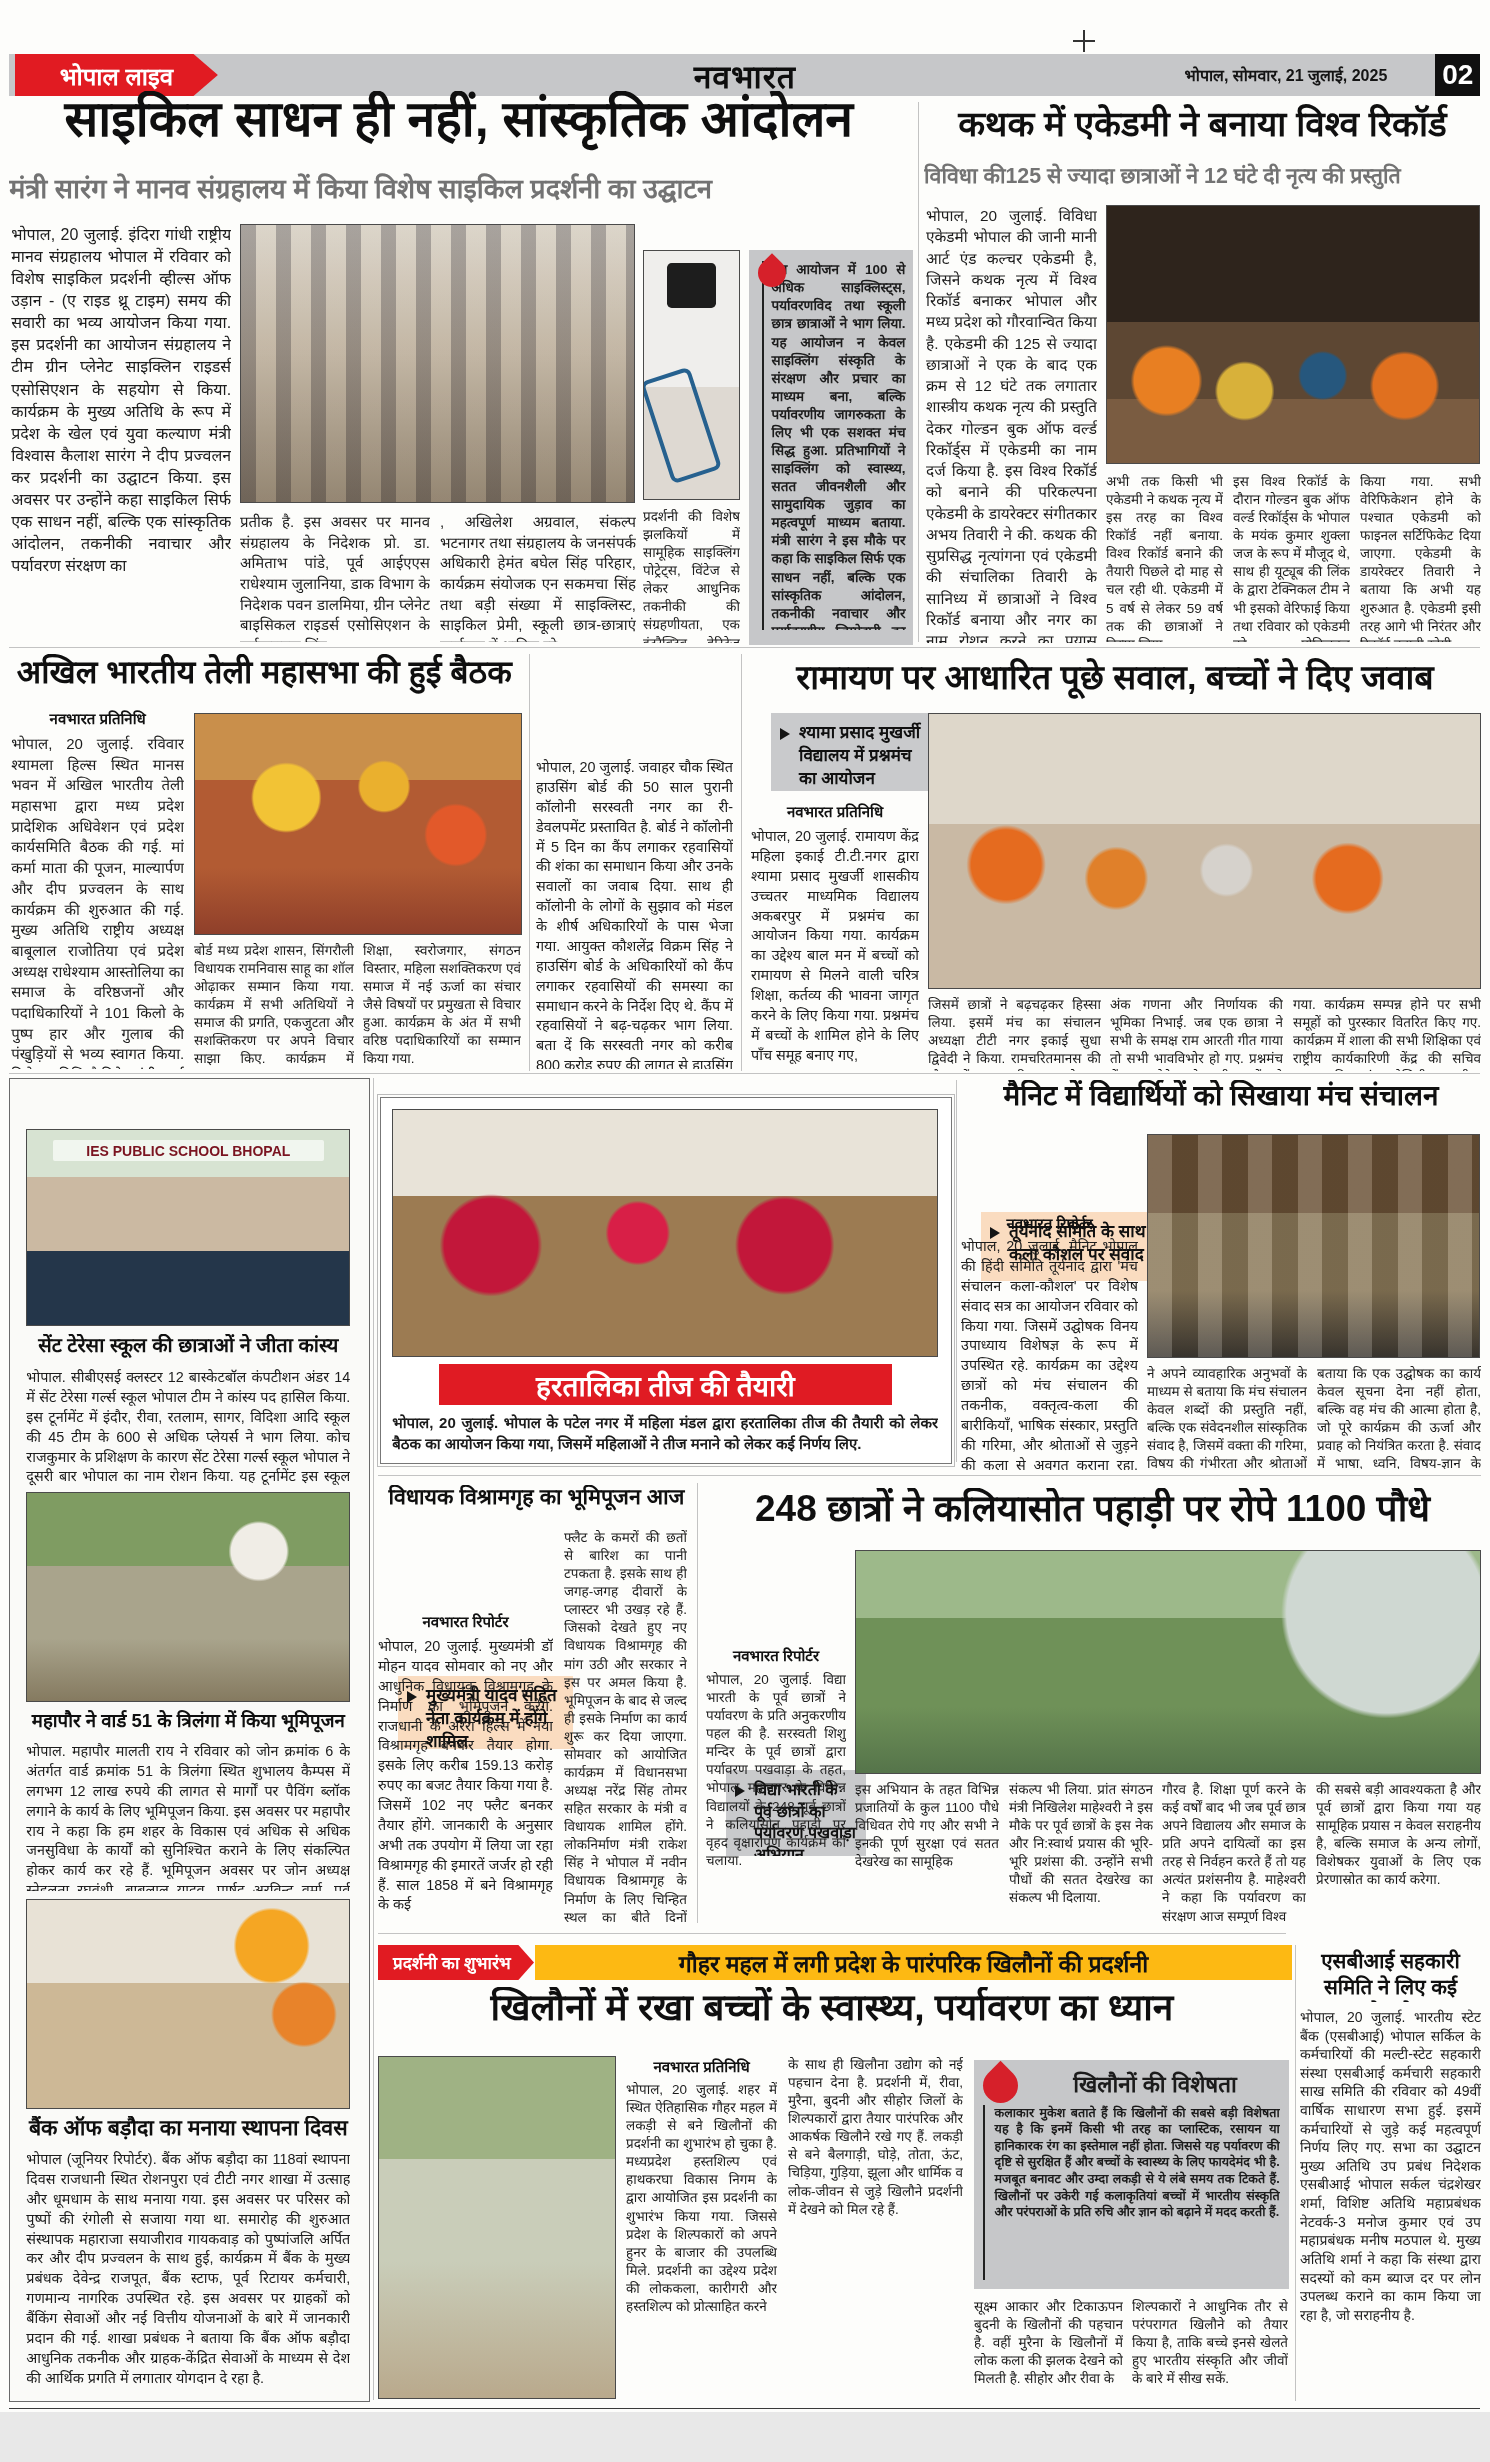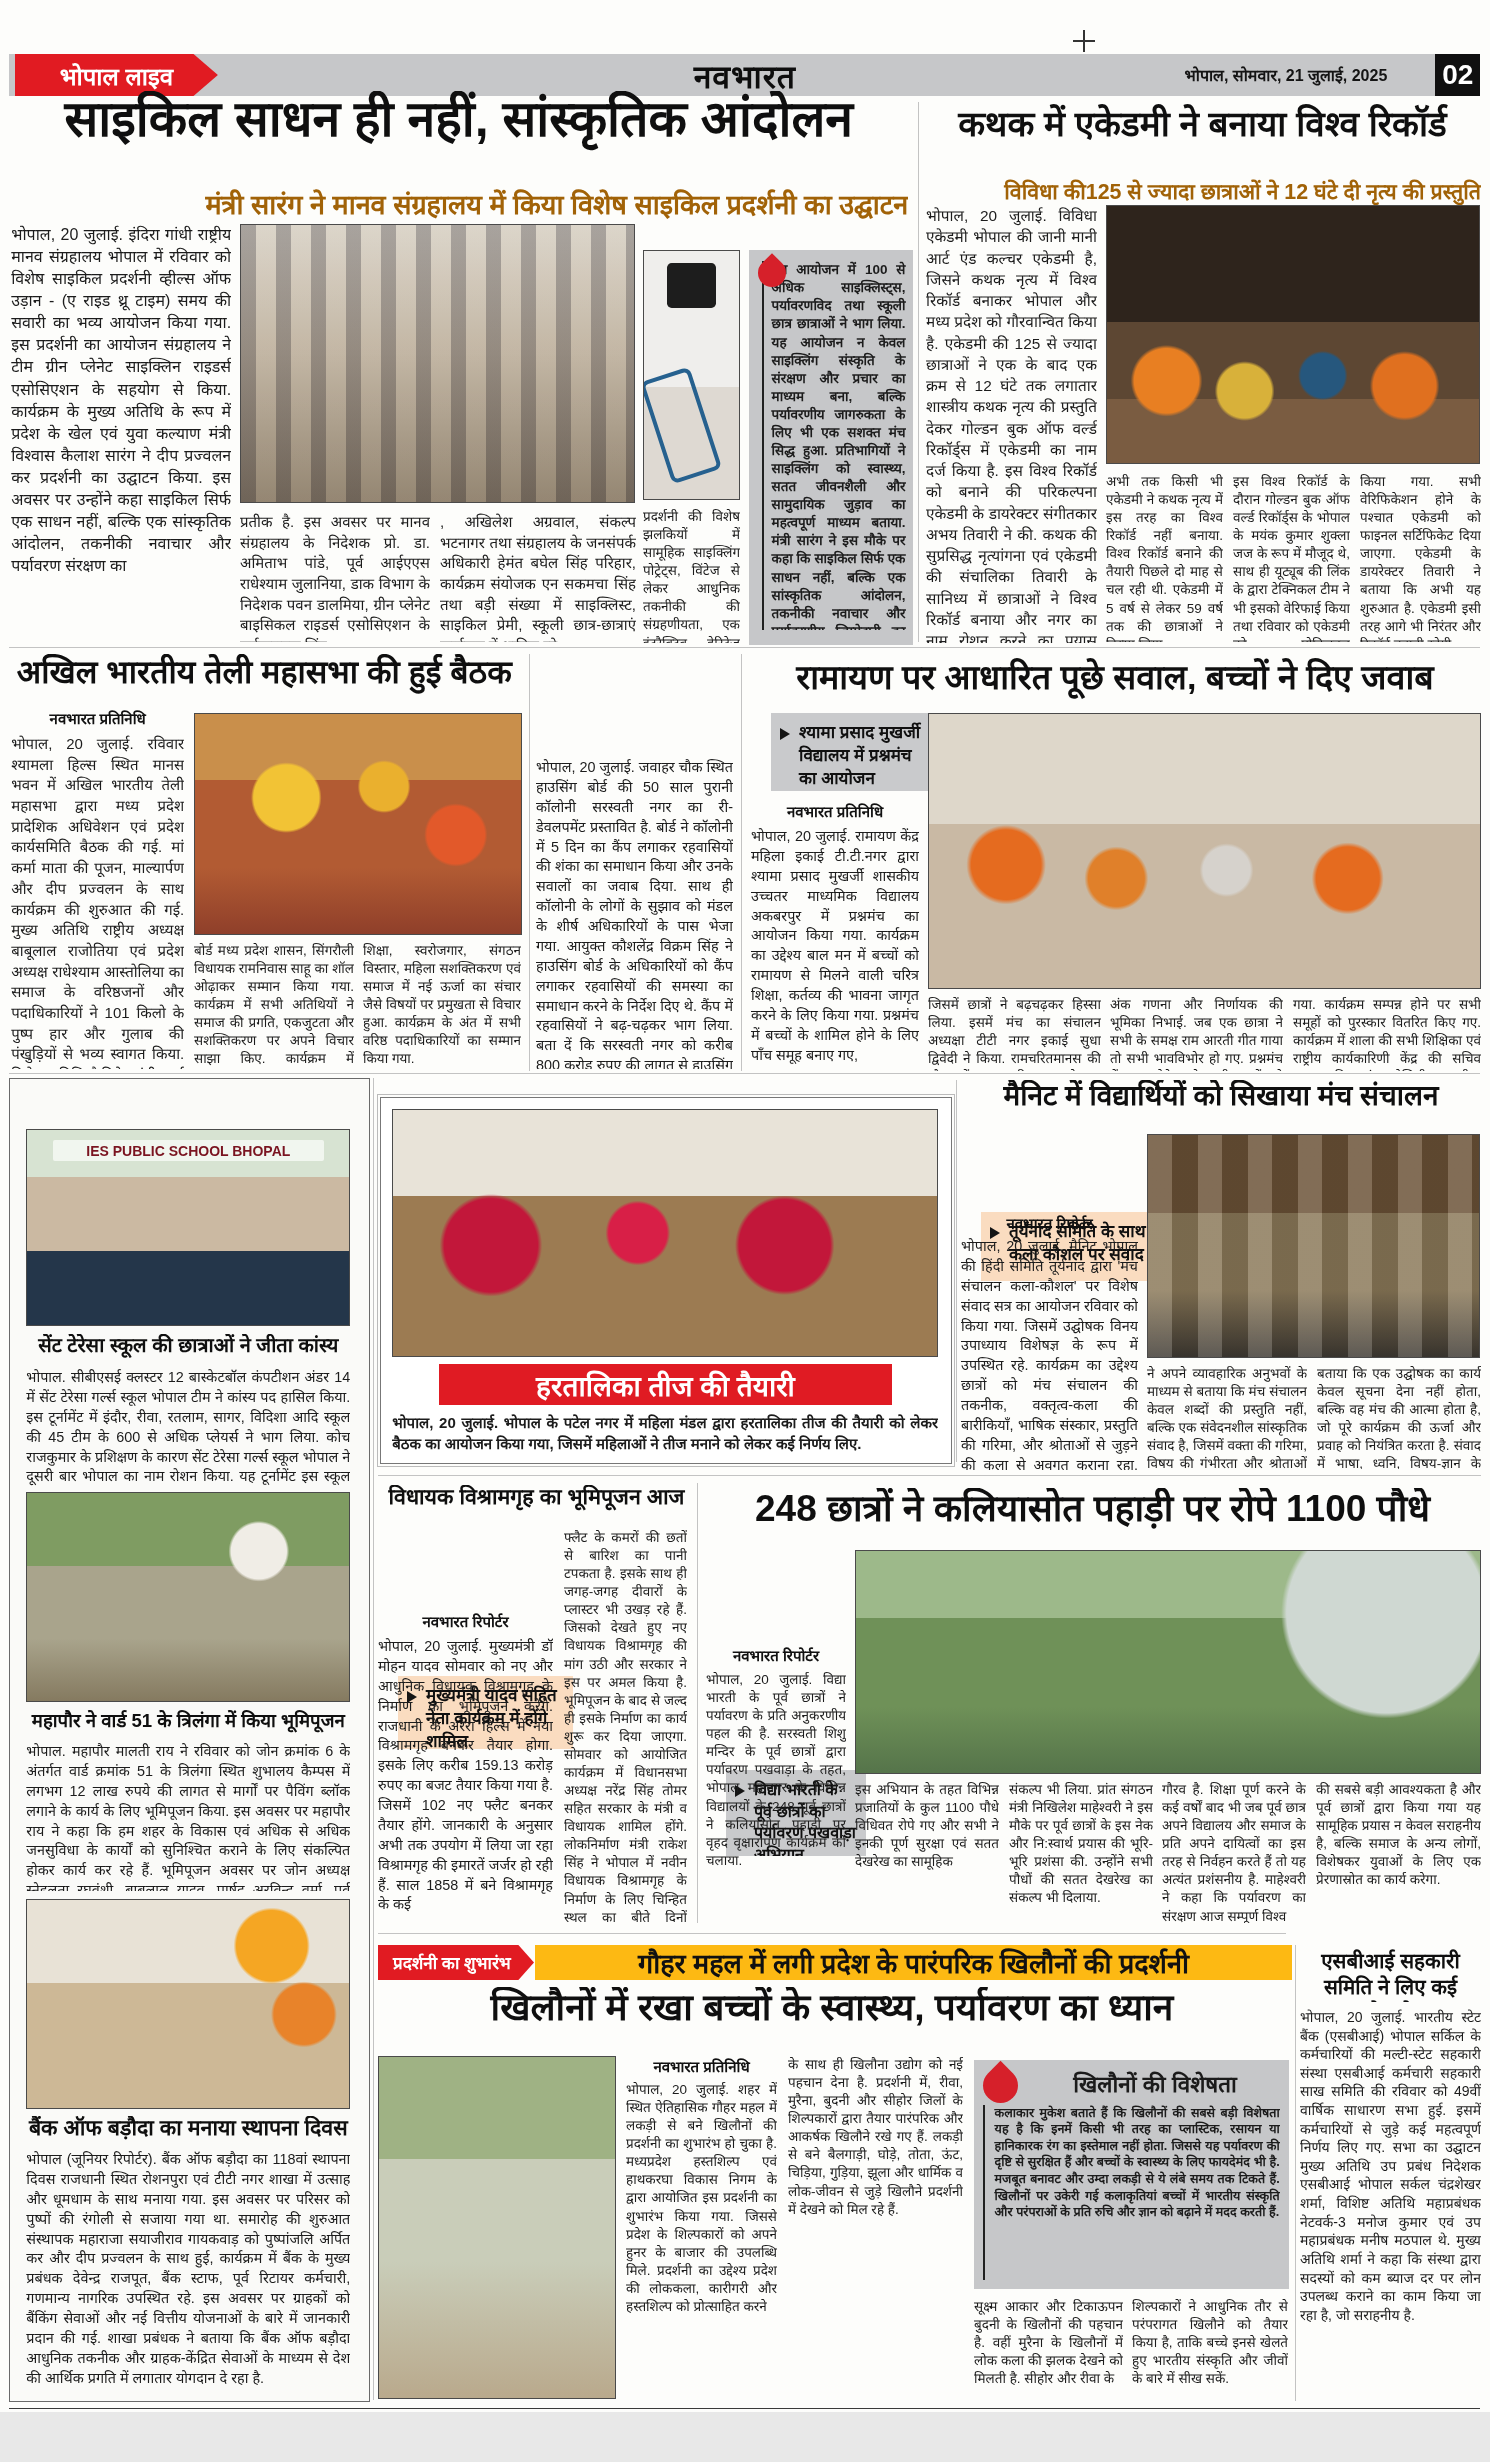--- a/index.html
+++ b/index.html
@@ -1,21 +1,21 @@
 <!DOCTYPE html>
 <html style="font-size:15px"><head>
 <meta charset="utf-8">
 <style>
   html,body{margin:0;padding:0;background:#e8e8e8;}
   .sheet{position:relative;width:1490px;height:2412px;margin:0 auto;background:#fdfdfb;
          font-family:"Liberation Sans","DejaVu Sans",sans-serif;color:#1b1b1b;overflow:hidden;padding-left:20px;}
   .abs{position:absolute;box-sizing:border-box;}
   .h{font-weight:bold;color:#0f0f0f;white-space:nowrap;overflow:hidden;text-align:center;line-height:1.15;}
   .h.wrap{white-space:normal;}
-  .sub{font-weight:bold;color:#a16207;text-align:right;white-space:nowrap;overflow:hidden;margin-top:16px;}
+  .sub{font-weight:bold;color:#737373;text-align:left;white-space:nowrap;overflow:hidden;}
   .b{font-size:15px;line-height:1.38;text-align:justify;color:#1c1c1c;overflow:hidden;}
   .b.small{font-size:13.5px;line-height:1.34;}
   .by{font-weight:bold;text-align:center;font-size:15px;color:#111;overflow:hidden;white-space:nowrap;}
   .kick{font-weight:bold;font-size:17px;line-height:1.35;padding:9.3px 9.3px 9.3px 28px;position:relative;overflow:hidden;color:#101010;}
   .kick .tri{position:absolute;left:9.3px;top:15px;width:0;height:0;border-left:10.2px solid #141414;border-top:6.5px solid transparent;border-bottom:6.5px solid transparent;}
   .graybg{background:#c9cacc;}
   .peachbg{background:#fadcc0;}
   .ph{position:absolute;border:0.9px solid #4a4a4a;box-sizing:border-box;overflow:hidden;}
   .ph-crowd{background:repeating-linear-gradient(90deg,rgba(20,20,35,.25) 0 15px,rgba(255,255,255,.06) 15px 35px),linear-gradient(180deg,#dad3c7 0%,#c0b3a0 45%,#8e7f6a 100%);}
   .ph-bike{background:linear-gradient(180deg,#efeeec 0 55%,#ded9d2 55% 100%);}
@@ -194,21 +194,21 @@
   <div class="abs b small" style="left:855px;top:1781px;width:144px;height:142px;">इस अभियान के तहत विभिन्न प्रजातियों के कुल 1100 पौधे विधिवत रोपे गए और सभी ने इनकी पूर्ण सुरक्षा एवं सतत देखरेख का सामूहिक</div>
   <div class="abs b small" style="left:1009px;top:1781px;width:144px;height:142px;">संकल्प भी लिया. प्रांत संगठन मंत्री निखिलेश माहेश्वरी ने इस मौके पर पूर्व छात्रों के इस नेक और नि:स्वार्थ प्रयास की भूरि-भूरि प्रशंसा की. उन्होंने सभी पौधों की सतत देखरेख का संकल्प भी दिलाया.</div>
   <div class="abs b small" style="left:1162px;top:1781px;width:144px;height:142px;">गौरव है. शिक्षा पूर्ण करने के कई वर्षों बाद भी जब पूर्व छात्र अपने विद्यालय और समाज के प्रति अपने दायित्वों का इस तरह से निर्वहन करते हैं तो यह अत्यंत प्रशंसनीय है. माहेश्वरी ने कहा कि पर्यावरण का संरक्षण आज सम्पूर्ण विश्व</div>
   <div class="abs b small" style="left:1316px;top:1781px;width:165px;height:153px;">की सबसे बड़ी आवश्यकता है और पूर्व छात्रों द्वारा किया गया यह सामूहिक प्रयास न केवल सराहनीय है, बल्कि समाज के अन्य लोगों, विशेषकर युवाओं के लिए एक प्रेरणास्रोत का कार्य करेगा.</div>
 
   <div class="hrule" style="left:378px;top:1933px;width:908px;"></div>
 
   <div class="abs redband" style="left:378px;top:1945px;width:156px;height:35px;font-size:17px;">
       <span>प्रदर्शनी का शुभारंभ</span>
     </div>
-  <div class="abs yellowband" style="left:535px;top:1945px;width:757px;height:35px;font-size:27px;">गौहर महल में लगी प्रदेश के पारंपरिक खिलौनों की प्रदर्शनी</div>
+  <div class="abs yellowband" style="left:535px;top:1945px;width:757px;height:35px;font-size:23px;">गौहर महल में लगी प्रदेश के पारंपरिक खिलौनों की प्रदर्शनी</div>
   <div class="abs h" style="left:378px;top:1987px;width:908px;height:56px;font-size:37px;">खिलौनों में रखा बच्चों के स्वास्थ्य, पर्यावरण का ध्यान</div>
   <div class="ph ph-toys" style="left:378px;top:2056px;width:238px;height:343px;"></div>
   <div class="abs by" style="left:626px;top:2056px;width:151px;">नवभारत प्रतिनिधि</div>
   <div class="abs b small" style="left:626px;top:2081px;width:151px;height:319px;">भोपाल, 20 जुलाई. शहर में स्थित ऐतिहासिक गौहर महल में लकड़ी से बने खिलौनों की प्रदर्शनी का शुभारंभ हो चुका है. मध्यप्रदेश हस्तशिल्प एवं हाथकरघा विकास निगम के द्वारा आयोजित इस प्रदर्शनी का शुभारंभ किया गया. जिससे प्रदेश के शिल्पकारों को अपने हुनर के बाजार की उपलब्धि मिले. प्रदर्शनी का उद्देश्य प्रदेश की लोककला, कारीगरी और हस्तशिल्प को प्रोत्साहित करने</div>
   <div class="abs b small" style="left:788px;top:2056px;width:175px;height:343px;">के साथ ही खिलौना उद्योग को नई पहचान देना है. प्रदर्शनी में, रीवा, मुरैना, बुदनी और सीहोर जिलों के शिल्पकारों द्वारा तैयार पारंपरिक और आकर्षक खिलौने रखे गए हैं. लकड़ी से बने बैलगाड़ी, घोड़े, तोता, ऊंट, चिड़िया, गुड़िया, झूला और धार्मिक व लोक-जीवन से जुड़े खिलौने प्रदर्शनी में देखने को मिल रहे हैं.</div>
   <div class="abs quotebox" style="left:974px;top:2060px;width:315px;height:229px;padding:7.5px 9.3px;">
     <span class="qmark" style="width:35px;height:35px;position:absolute;left:9.3px;top:7.5px;"></span>
     <div class="abs" style="left:56px;top:7.5px;width:250px;height:28px;font-weight:bold;font-size:22.4px;text-align:center;white-space:nowrap;overflow:hidden;">खिलौनों की विशेषता</div>
     <div class="qtext b" style="margin-top:37px;height:175px;font-size:12.6px;line-height:1.32;">कलाकार मुकेश बताते हैं कि खिलौनों की सबसे बड़ी विशेषता यह है कि इनमें किसी भी तरह का प्लास्टिक, रसायन या हानिकारक रंग का इस्तेमाल नहीं होता. जिससे यह पर्यावरण की दृष्टि से सुरक्षित हैं और बच्चों के स्वास्थ्य के लिए फायदेमंद भी है. मजबूत बनावट और उम्दा लकड़ी से ये लंबे समय तक टिकते हैं. खिलौनों पर उकेरी गई कलाकृतियां बच्चों में भारतीय संस्कृति और परंपराओं के प्रति रुचि और ज्ञान को बढ़ाने में मदद करती हैं.</div>
   </div>

